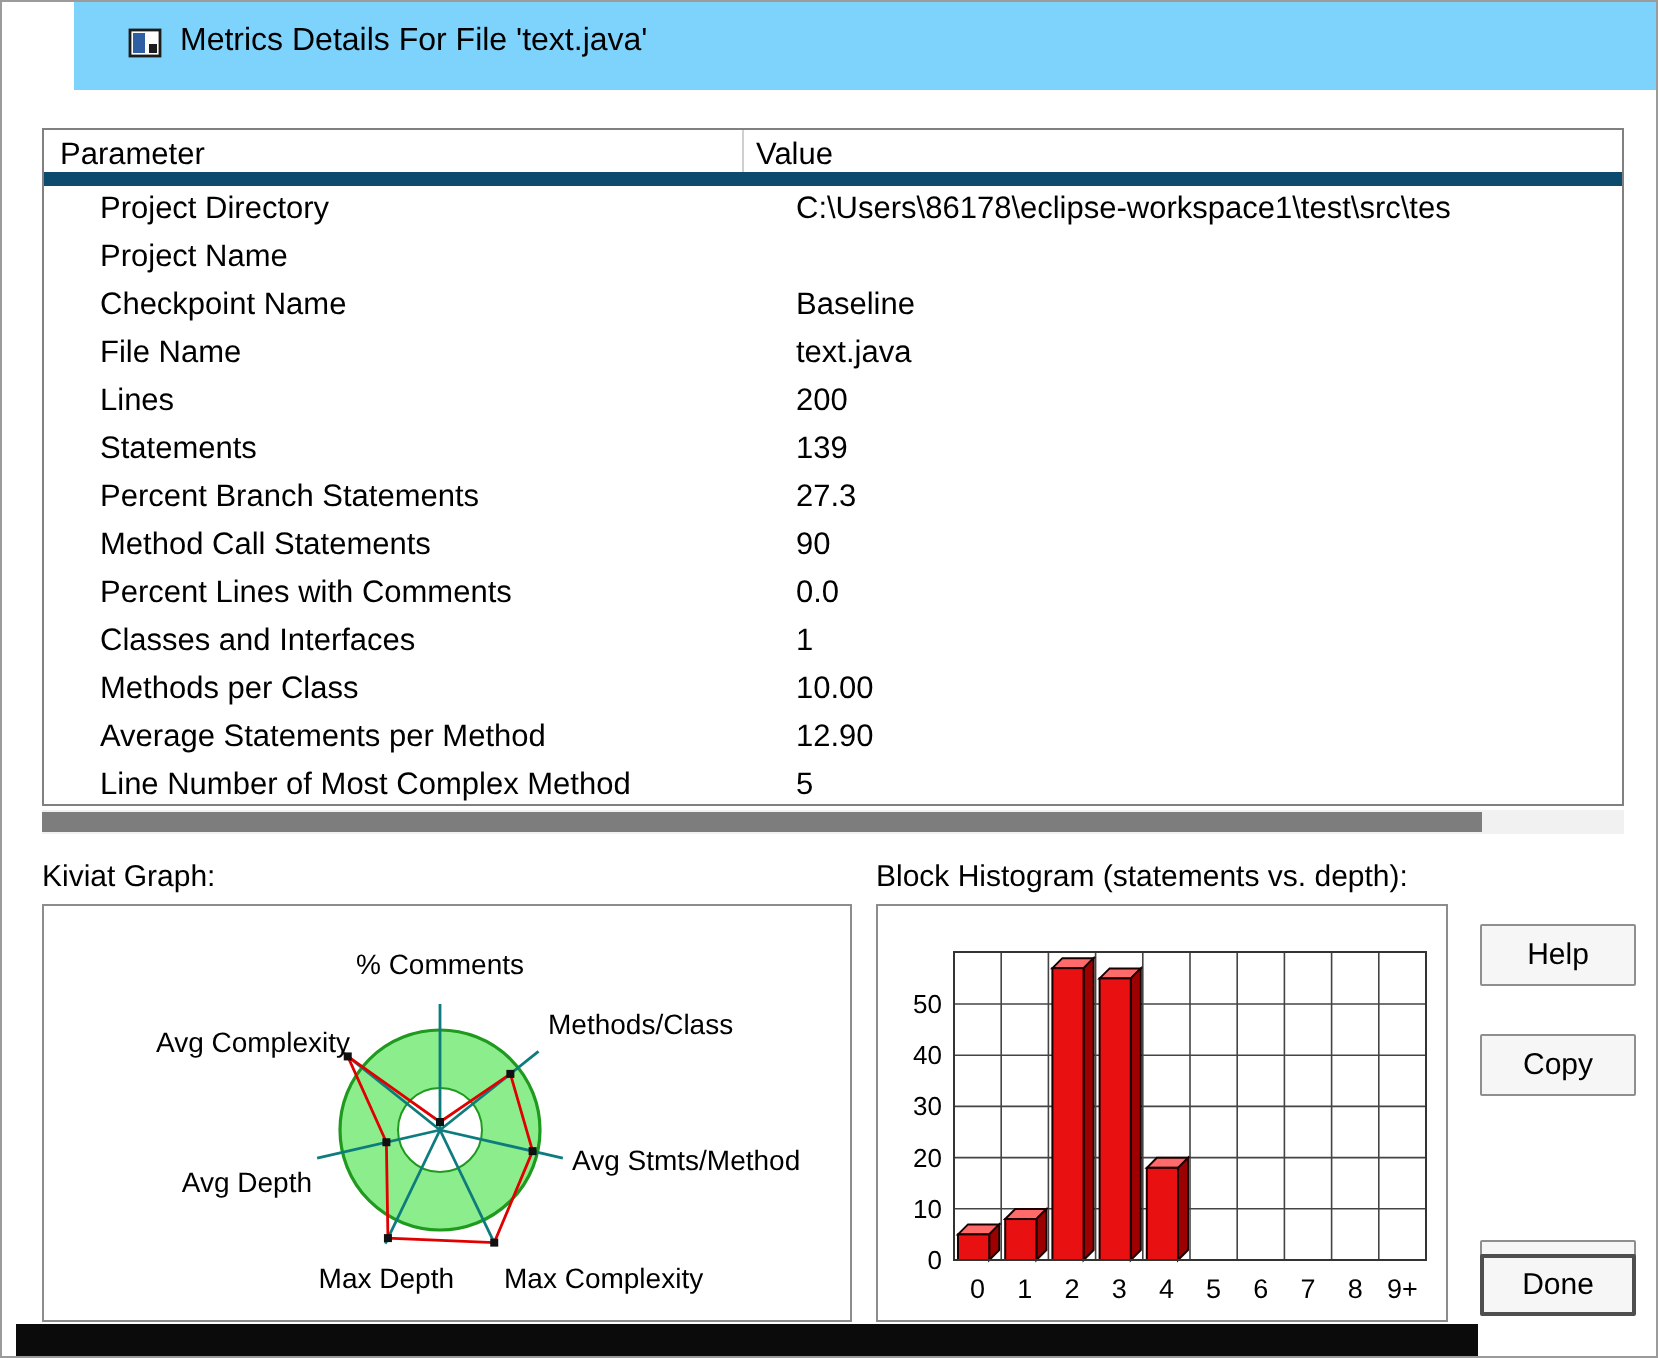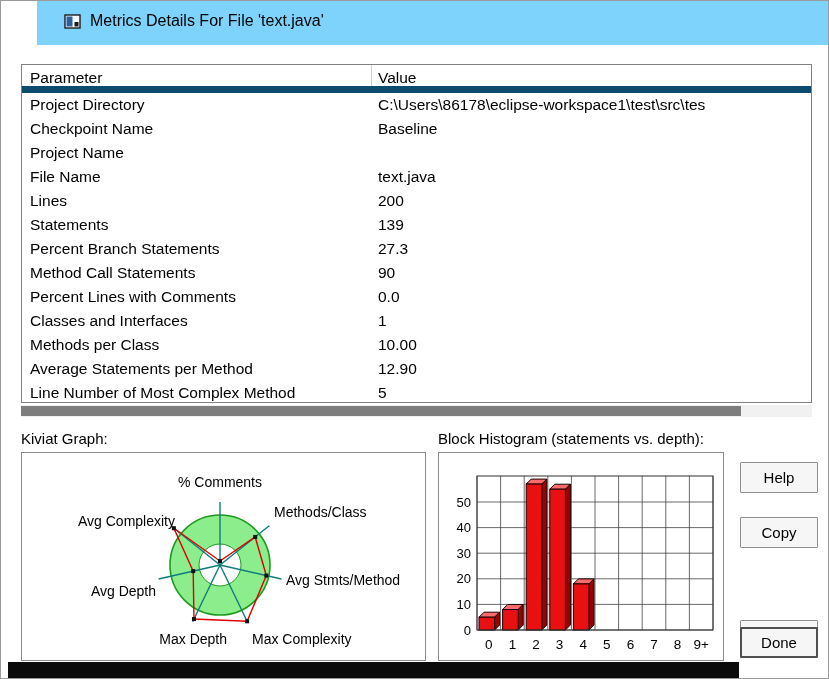--- a/index.html
+++ b/index.html
@@ -16,21 +16,21 @@
   .window-title { position:absolute; left:53px; top:11px; font-size:16px; white-space:nowrap; }
   .close-btn { position:absolute; left:794px; top:7px; width:28px; height:28px;
     background:none; border:none; font-size:18px; line-height:28px; text-align:center; cursor:pointer; }
 
   .metrics-table { position:absolute; left:20px; top:63px; width:791px; height:339px;
     border:1px solid #808080; background:#fff; overflow:hidden; }
   .thead { display:flex; height:28px; font-size:15.5px; border-bottom:7px solid #0c4a6e; }
   .th { padding-top:4px; }
   .th.param { width:350px; padding-left:8px; border-right:1px solid #cfcfcf; }
   .th.value { flex:1; padding-left:6px; }
-  .tr { display:flex; height:24px; line-height:24px; font-size:15.5px; }
+  .tr { display:flex; height:24px; line-height:24px; font-size:15.5px;margin-left:20px; }
   .td { white-space:nowrap; overflow:hidden; }
   .td.param { width:350px; padding-left:8px; }
   .td.value { flex:1; padding-left:6px; }
 
   .hscroll { position:absolute; left:20px; top:404px; width:791px; height:12px; background:#f1f1f1; }
   .hthumb { position:absolute; left:0; top:1px; height:10px; width:91%; background:#7d7d7d; }
 
   .section-label { position:absolute; font-size:15px; }
   #kiviat-label { left:20px; top:429px; }
   #hist-label { left:437px; top:429px; }
@@ -65,26 +65,26 @@
   <div class="thead">
     <div class="th param">Parameter</div>
     <div class="th value">Value</div>
   </div>
   <div id="tbody">
       <div class="tr">
         <div class="td param">Project Directory</div>
         <div class="td value">C:\Users\86178\eclipse-workspace1\test\src\tes</div>
       </div>
       <div class="tr">
+        <div class="td param">Project Name</div>
+        <div class="td value"></div>
+      </div>
+      <div class="tr">
         <div class="td param">Checkpoint Name</div>
         <div class="td value">Baseline</div>
-      </div>
-      <div class="tr">
-        <div class="td param">Project Name</div>
-        <div class="td value"></div>
       </div>
       <div class="tr">
         <div class="td param">File Name</div>
         <div class="td value">text.java</div>
       </div>
       <div class="tr">
         <div class="td param">Lines</div>
         <div class="td value">200</div>
       </div>
       <div class="tr">

